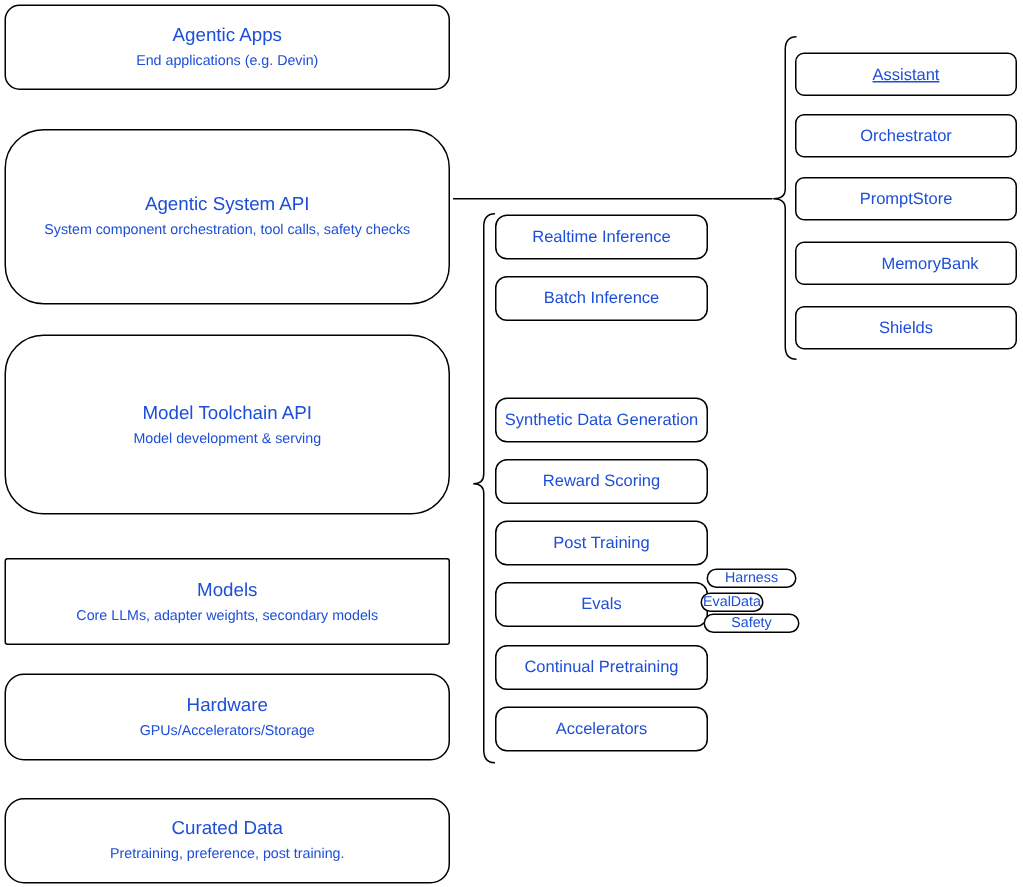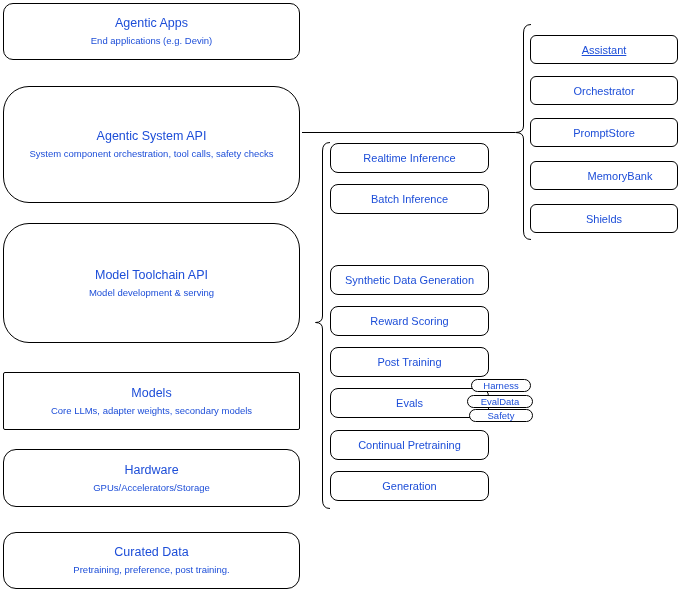--- a/index.html
+++ b/index.html
@@ -22,21 +22,21 @@
     align-items: center;
     justify-content: center;
     text-align: center;
     z-index: 2;
   }
   .box-title { font-size: 12.5px; line-height: 15px; white-space: nowrap; }
   .box-sub   { font-size: 9.5px;  line-height: 12px; margin-top: 4px; white-space: nowrap; }
   .midbox {
     position: absolute;
     left: 330px;
-    width: 159px;
+    width: 142px;
     height: 30px;
     box-sizing: border-box;
     border: 1px solid #000000;
     border-radius: 8px;
     background: #ffffff;
     display: flex;
     align-items: center;
     justify-content: center;
     text-align: center;
     font-size: 11px;
@@ -122,24 +122,24 @@
     <div class="box-sub">Pretraining, preference, post training.</div>
   </div>
 
   <div class="midbox" style="top:143px;">Realtime Inference</div>
   <div class="midbox" style="top:184px;">Batch Inference</div>
   <div class="midbox" style="top:265px;">Synthetic Data Generation</div>
   <div class="midbox" style="top:306px;">Reward Scoring</div>
   <div class="midbox" style="top:347px;">Post Training</div>
   <div class="midbox" style="top:388px;">Evals</div>
   <div class="midbox" style="top:430px;">Continual Pretraining</div>
-  <div class="midbox" style="top:471px;">Generation</div>
+  <div class="midbox" style="top:471px;">Accelerators</div>
 
   <div class="pill" style="left:471px; top:379px; width:60px;">Harness</div>
-  <div class="pill" style="left:467px; top:395px; width:66px;">EvalData</div>
+  <div class="pill" style="left:467px; top:395px; width:42px;">EvalData</div>
   <div class="pill" style="left:469px; top:409px; width:64px;">Safety</div>
 
   <div class="rightbox" style="top:35px;text-decoration:underline;">Assistant</div>
   <div class="rightbox" style="top:76px;">Orchestrator</div>
   <div class="rightbox" style="top:118px;">PromptStore</div>
   <div class="rightbox" style="top:161px;padding-left:32px;">MemoryBank</div>
   <div class="rightbox" style="top:204px;">Shields</div>
 
 </div>
 

